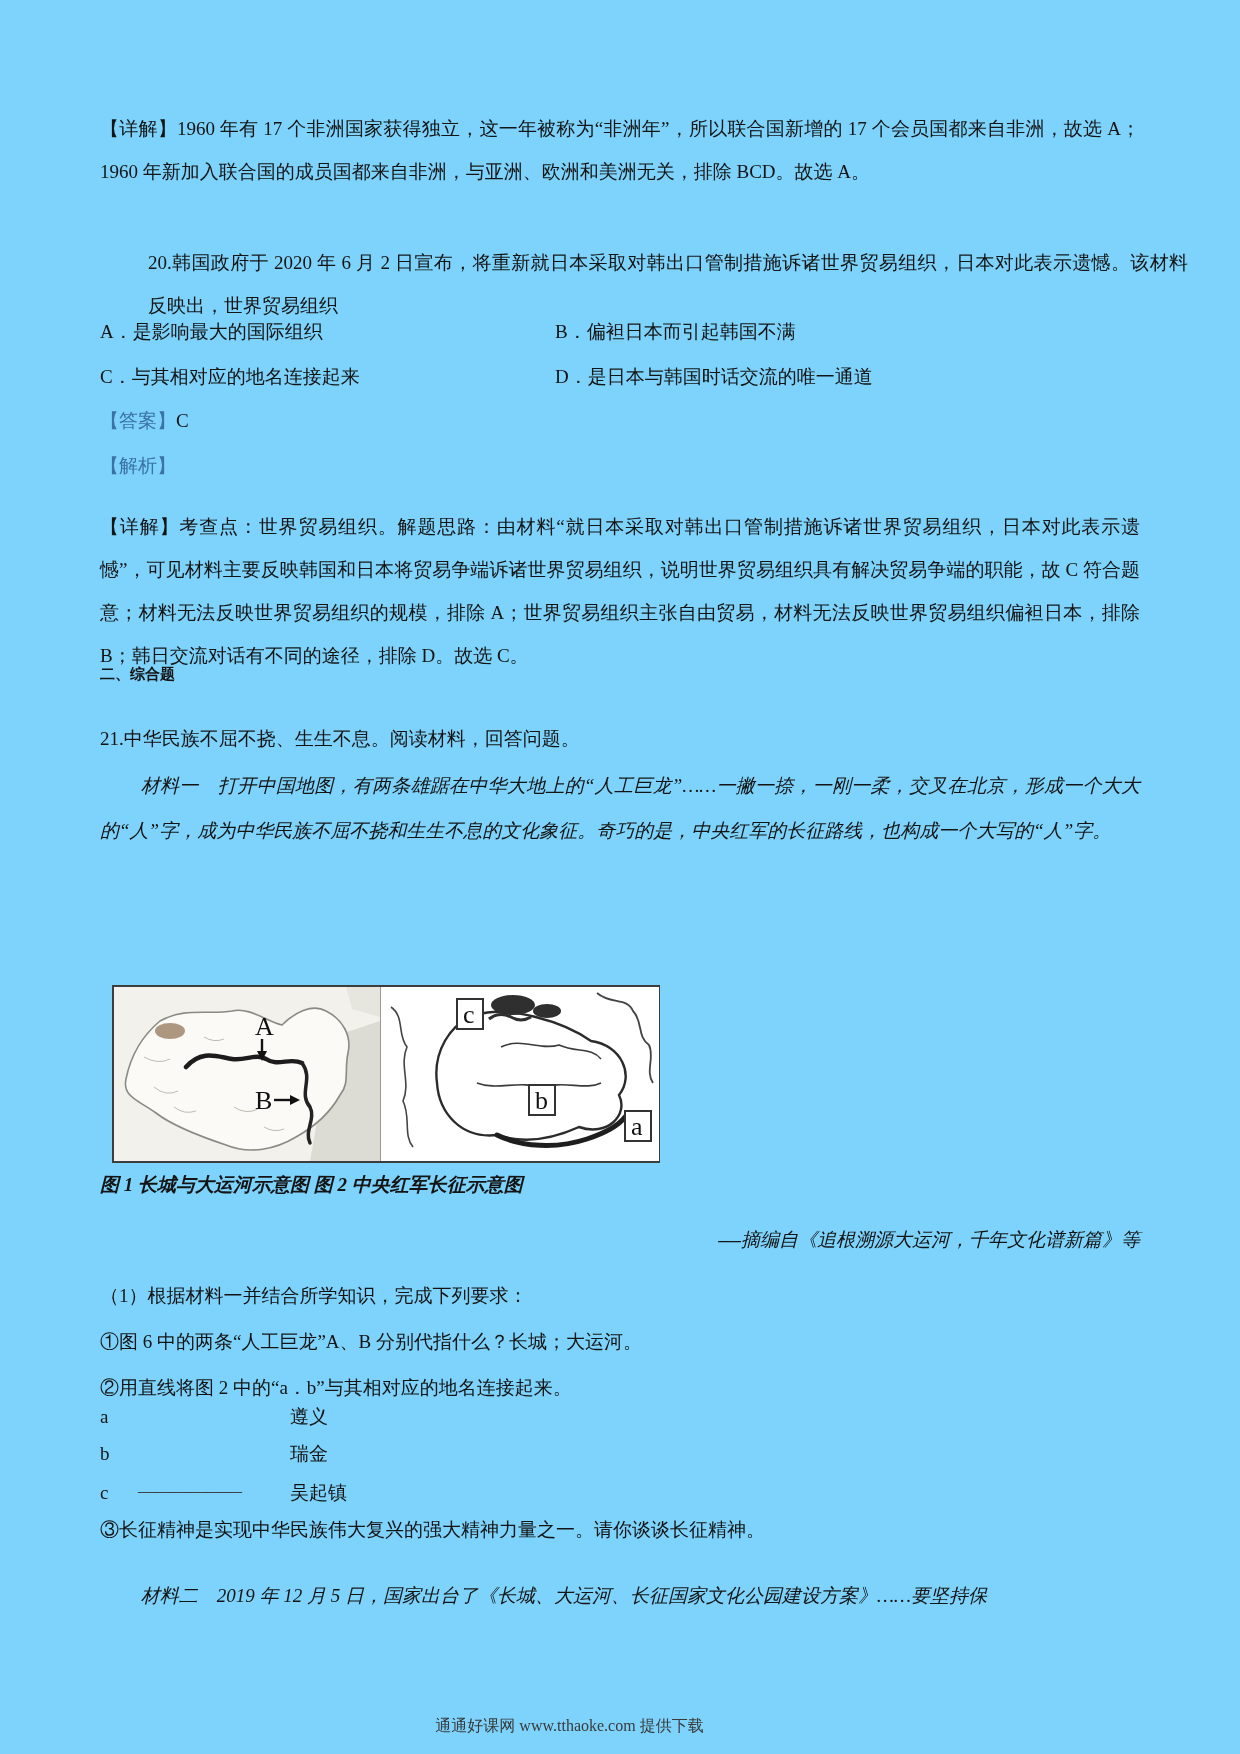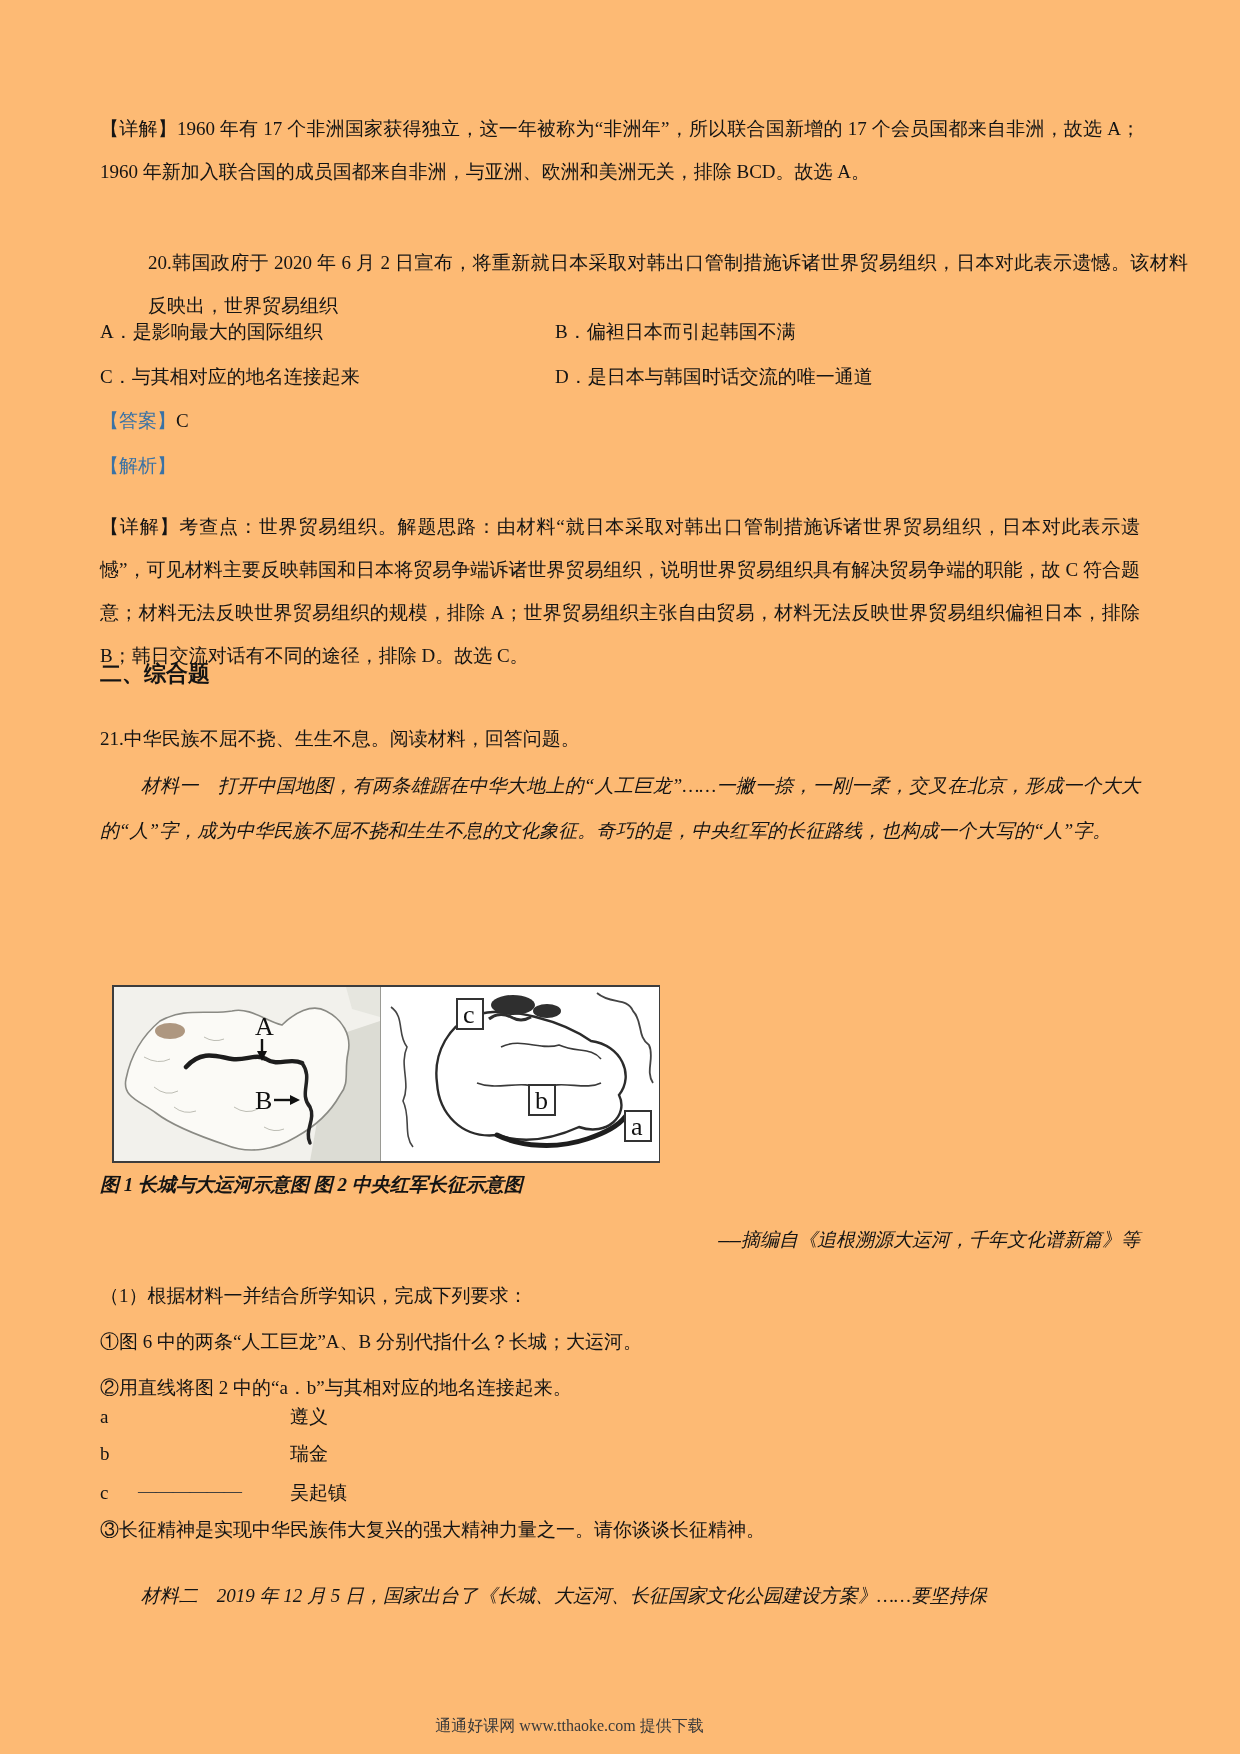--- a/index.html
+++ b/index.html
@@ -1,30 +1,30 @@
 <!DOCTYPE html>
 <html><head>
 <meta charset="utf-8">
 <style>
   html,body{margin:0;padding:0;background:#fff;}
   .page{
     position:relative;
     width:1240px;height:1754px;
-    background:#fdba74;
+    background:#7dd3fc;
     font-family:"Liberation Serif","DejaVu Serif",serif;
     color:#141414;
     overflow:hidden;
   }
   .blk{position:absolute;left:100px;width:1040px;font-size:19px;line-height:43px;}
   .just{text-align:justify;}
   .opt-row{display:flex;}
   .opt-left{width:455px;}
   .opt-right{flex:1;}
   .lbl-blue{color:#3a72a5;}
-  .sec-head{font-family:"Liberation Sans","DejaVu Sans",sans-serif;font-weight:bold;font-size:22px;}
+  .sec-head{font-family:"Liberation Sans","DejaVu Sans",sans-serif;font-weight:bold;font-size:15px;}
   .material{font-style:italic;text-indent:2.15em;}
   .figwrap{
     position:absolute;left:112px;top:985px;
     width:548px;height:178px;
     border:2px solid #3d3d3d;
     display:flex;background:#fff;box-sizing:border-box;
   }
   .map1{width:266px;height:100%;background:#f2f1ec;border-right:1px solid #9a9a94;}
   .map2{width:278px;height:100%;background:#ffffff;}
   .figcaption{font-weight:bold;font-style:italic;font-size:19px;line-height:30px;}

